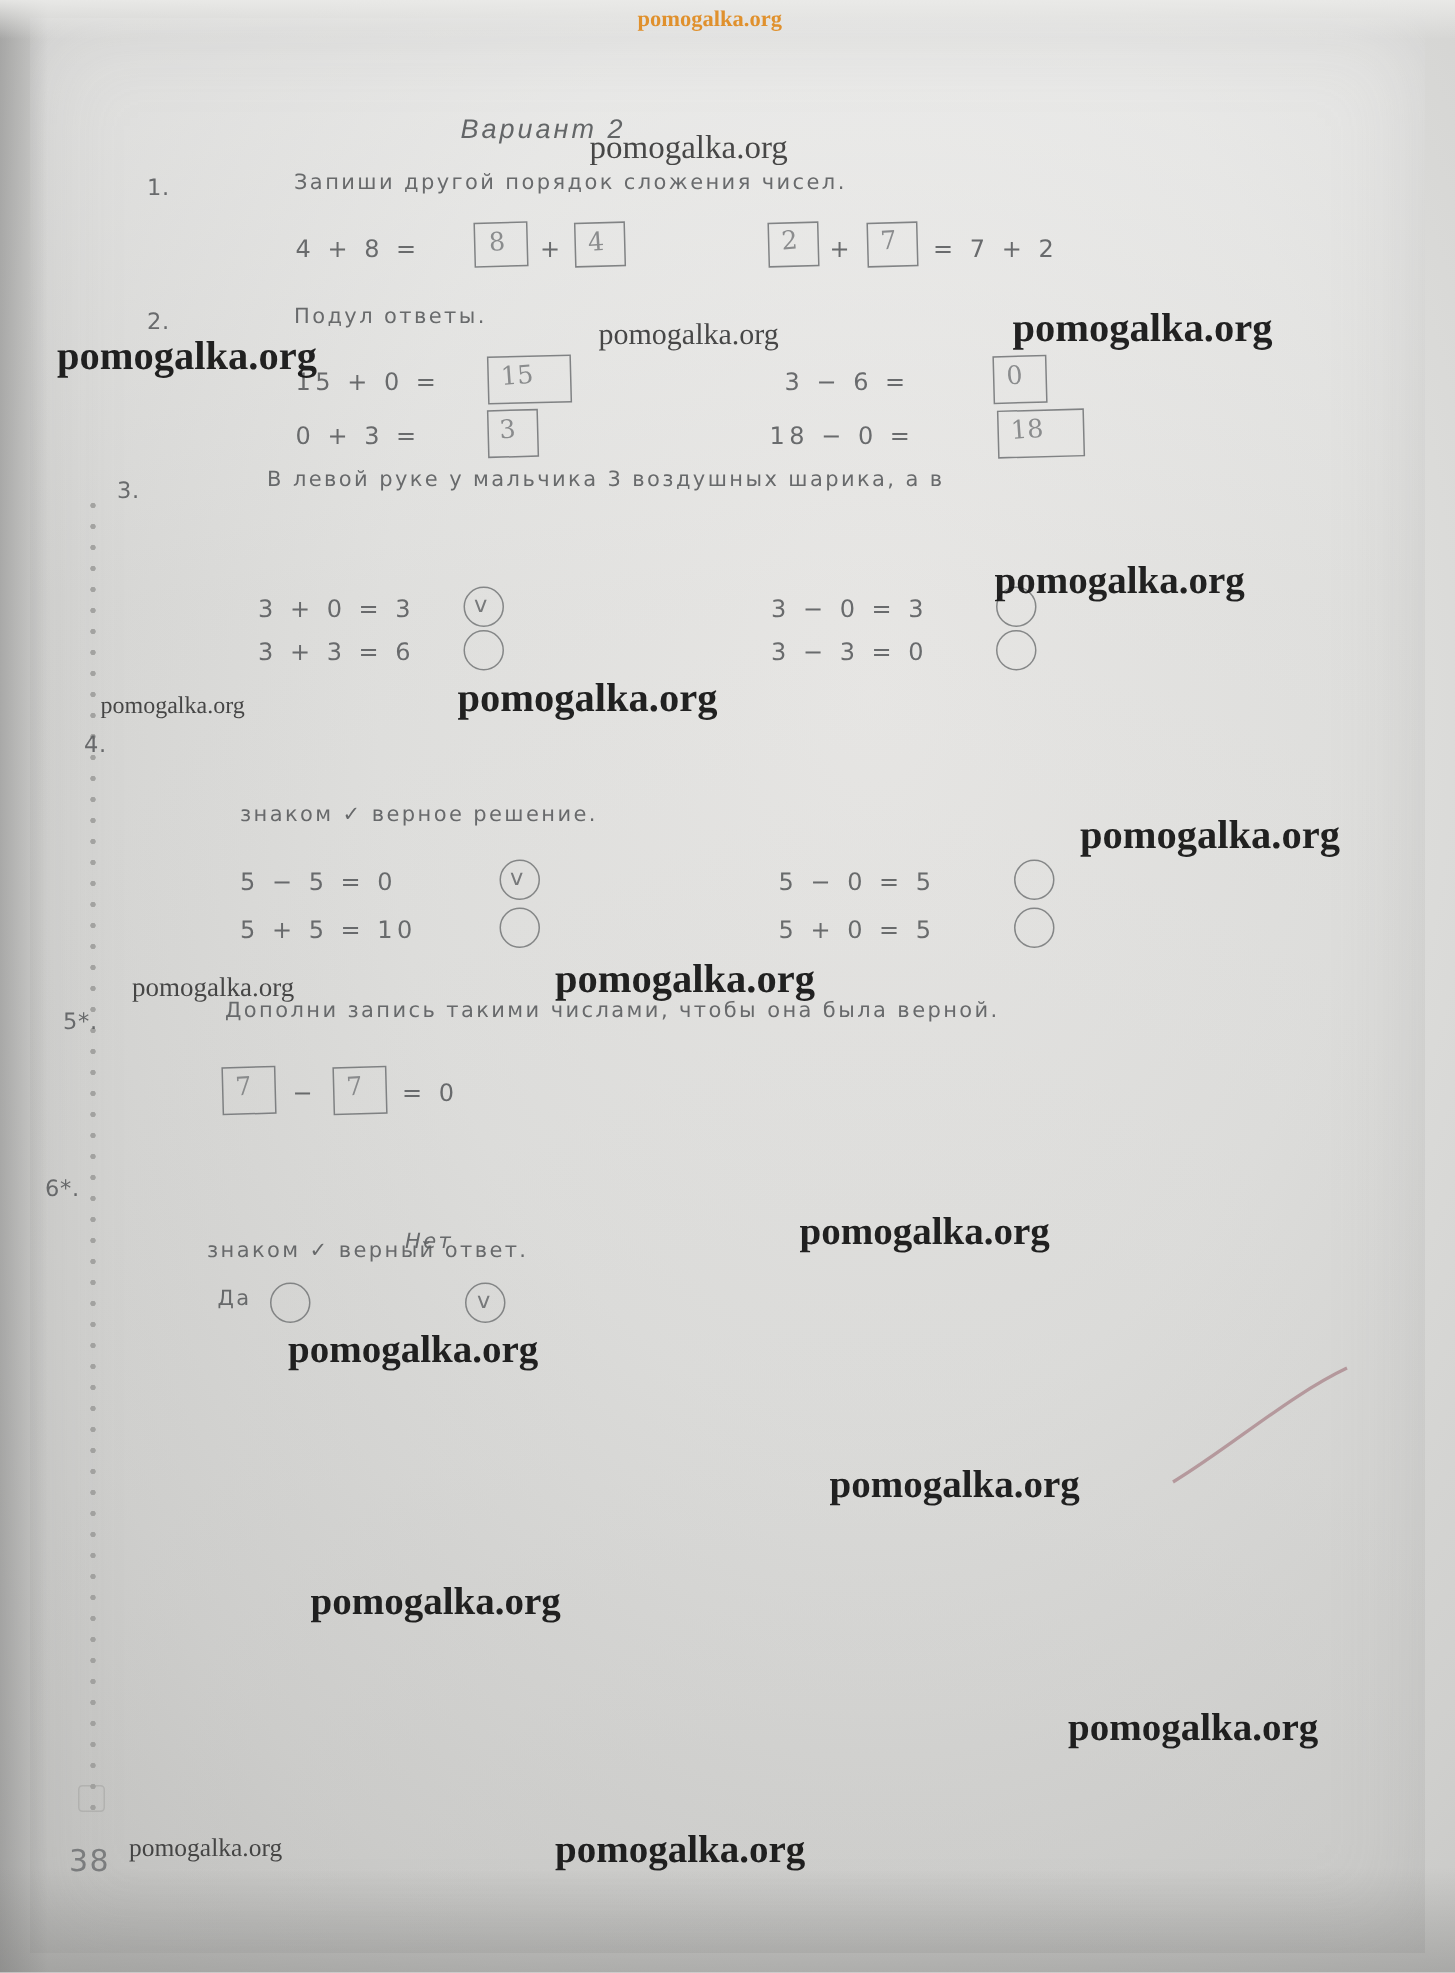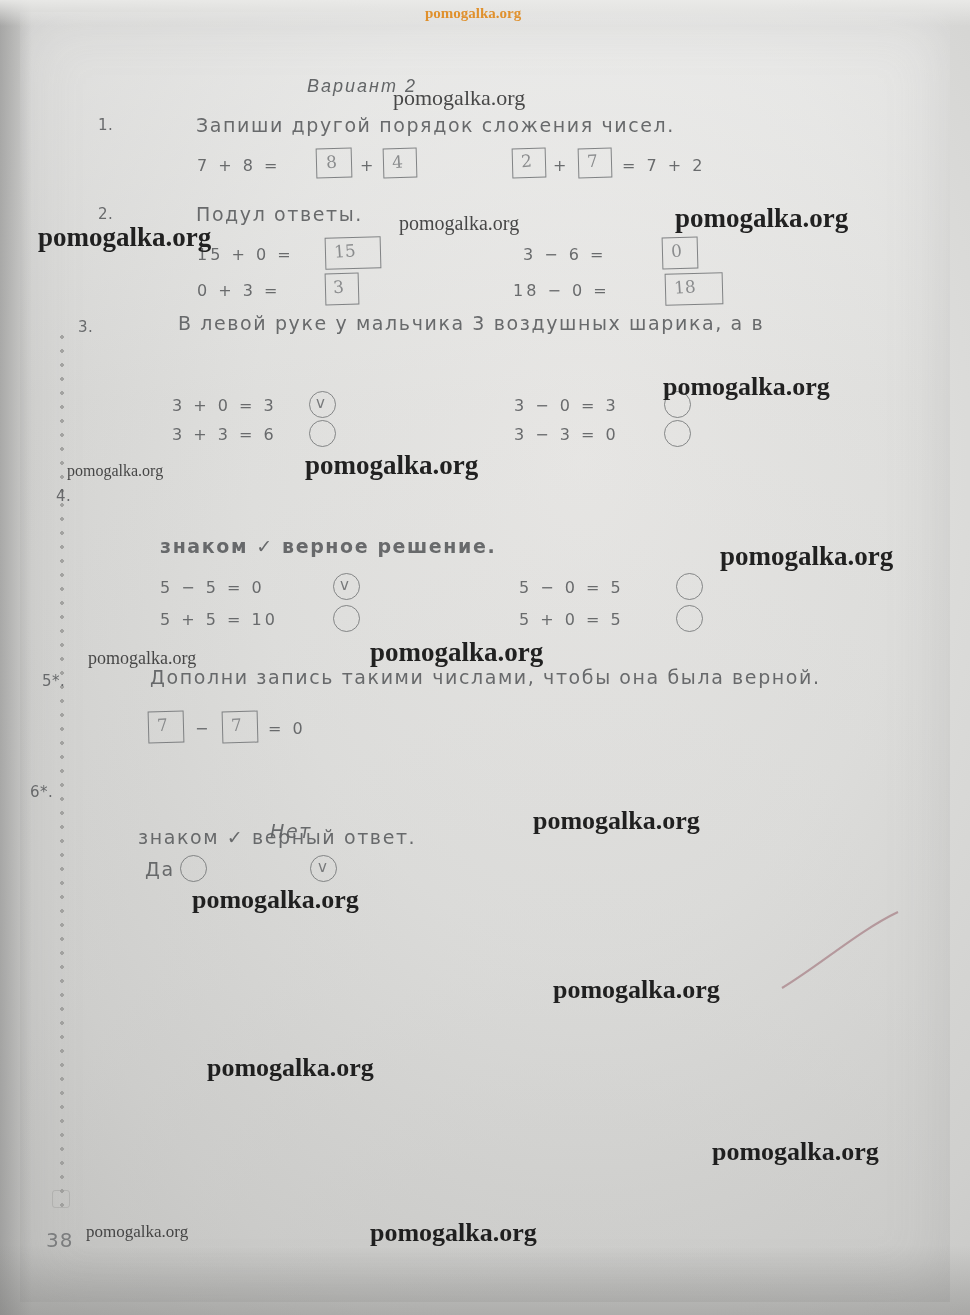--- a/index.html
+++ b/index.html
@@ -43,21 +43,21 @@
   .scissor{
     position:absolute;left:52px;top:1190px;width:16px;height:16px;
     border:1.5px solid #a0a09e;border-radius:3px;opacity:.5;
   }
 
   
   .pr{
     position:absolute;
     color:#5f6163;
     font-family:"DejaVu Sans", sans-serif;
-    font-size:19px;
+    font-size:14px;
     letter-spacing:1.6px;
     white-space:nowrap;
     opacity:.93;
   }
   .num{
     position:absolute;color:#5f6163;font-family:"DejaVu Sans", sans-serif;
     font-size:15px;letter-spacing:.5px;opacity:.92;
   }
   .title{
     position:absolute;color:#55585a;font-family:Liberation Sans, sans-serif;
@@ -117,21 +117,21 @@
   <div class="shade-bottom"></div>
 
   <div class="cutline"></div>
   <div class="scissor"></div>
 
   <div class="title" style="left:307px;top:76px;">Вариант 2</div>
 
   <div class="num" style="left:98px;top:116px;">1.</div>
   <div class="pr" style="left:196px;top:114px;">Запиши другой порядок сложения чисел.</div>
 
-  <div class="eq" style="left:197px;top:156px;">7 + 8 =</div>
+  <div class="eq" style="left:197px;top:156px;">4 + 8 =</div>
   <div class="box" style="left:316px;top:148px;width:34px;height:28px;"></div>
   <div class="hw" style="left:326px;top:152px;">8</div>
   <div class="eq" style="left:360px;top:156px;">+</div>
   <div class="box" style="left:383px;top:148px;width:32px;height:28px;"></div>
   <div class="hw" style="left:392px;top:152px;">4</div>
 
   <div class="box" style="left:512px;top:148px;width:32px;height:28px;"></div>
   <div class="hw" style="left:521px;top:151px;">2</div>
   <div class="eq" style="left:553px;top:156px;">+</div>
   <div class="box" style="left:578px;top:148px;width:32px;height:28px;"></div>
@@ -167,21 +167,21 @@
   <div class="eq" style="left:514px;top:396px;">3 − 0 = 3</div>
   <div class="circ" style="left:664px;top:391px;"></div>
 
   <div class="eq" style="left:172px;top:425px;">3 + 3 = 6</div>
   <div class="circ" style="left:309px;top:420px;"></div>
 
   <div class="eq" style="left:514px;top:425px;">3 − 3 = 0</div>
   <div class="circ" style="left:664px;top:420px;"></div>
 
   <div class="num" style="left:56px;top:487px;">4.</div>
-  <div class="pr" style="left:160px;top:535px;font-weight:bold;">знаком ✓ верное решение.</div>
+  <div class="pr" style="left:160px;top:535px;">знаком ✓ верное решение.</div>
 
   <div class="eq" style="left:160px;top:578px;">5 − 5 = 0</div>
   <div class="circ" style="left:333px;top:573px;"></div>
   <div class="tick" style="left:340px;top:576px;">v</div>
 
   <div class="eq" style="left:519px;top:578px;">5 − 0 = 5</div>
   <div class="circ" style="left:676px;top:573px;"></div>
 
   <div class="eq" style="left:160px;top:610px;">5 + 5 = 10</div>
   <div class="circ" style="left:333px;top:605px;"></div>

